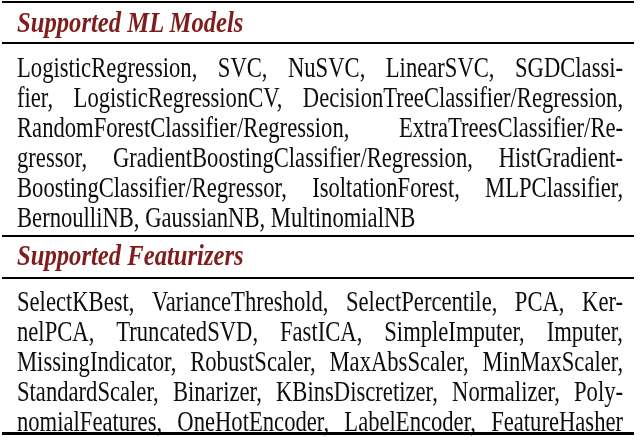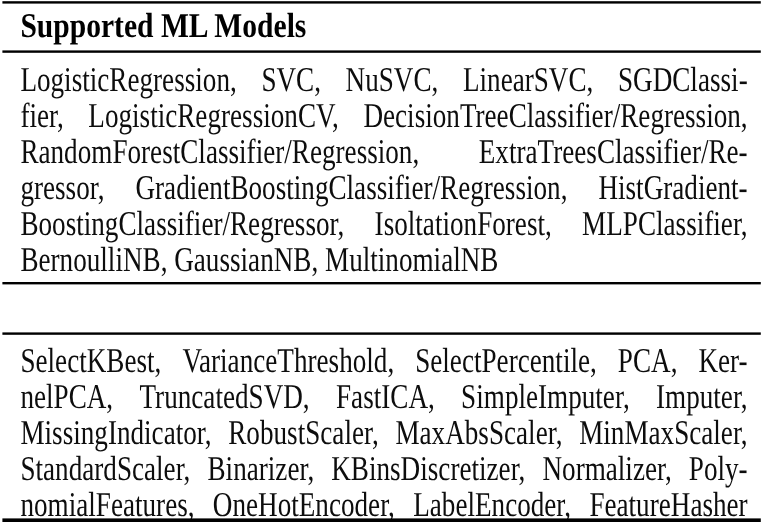--- a/index.html
+++ b/index.html
@@ -28,21 +28,22 @@
   .rule.midrule2   { top: 277px;  height: 1.8px; }
   .rule.bottomrule { top: 432px;  height: 2.6px; }
 
   .sec-header {
     position: absolute;
     left: 17px;
     font-size: 29px;
     font-weight: bold;
     line-height: 30px;
     white-space: nowrap;
-    color: #000000;
+    color: #7f1d1d;
+    font-style: italic;
   }
   .sec-header .hstretch {
     display: inline-block;
     transform: scaleX(0.85);
     transform-origin: 0 0;
   }
   .sec-header.h1 { top: 7px; }
   .sec-header.h2 { top: 240px; }
 
   .cell {
@@ -105,20 +106,23 @@
     <div class="line flexjust">
         <span>BoostingClassifier/Regressor,</span>
         <span>IsoltationForest,</span>
         <span>MLPClassifier,</span>
       </div>
     <div class="line">BernoulliNB, GaussianNB, MultinomialNB</div>
   </div>
 
   <div class="rule divider"></div>
 
+  <div class="sec-header h2">
+    <span class="hstretch">Supported Featurizers</span>
+  </div>
 
   <div class="rule midrule2"></div>
 
   <div class="cell c2">
     <div class="line flexjust">
         <span>SelectKBest,</span>
         <span>VarianceThreshold,</span>
         <span>SelectPercentile,</span>
         <span>PCA,</span>
         <span>Ker-</span>

